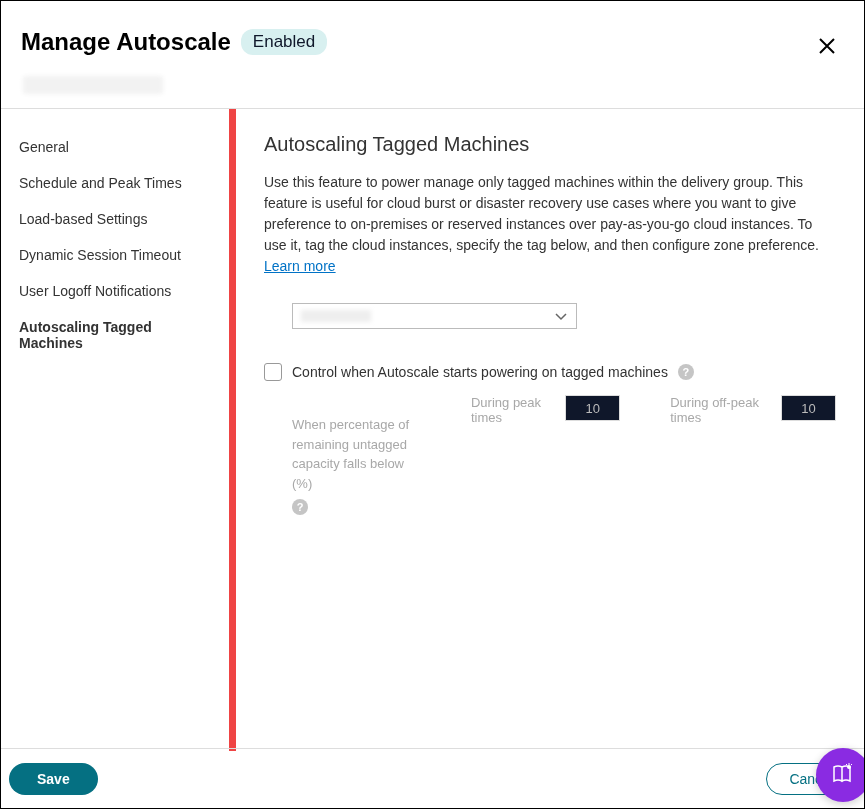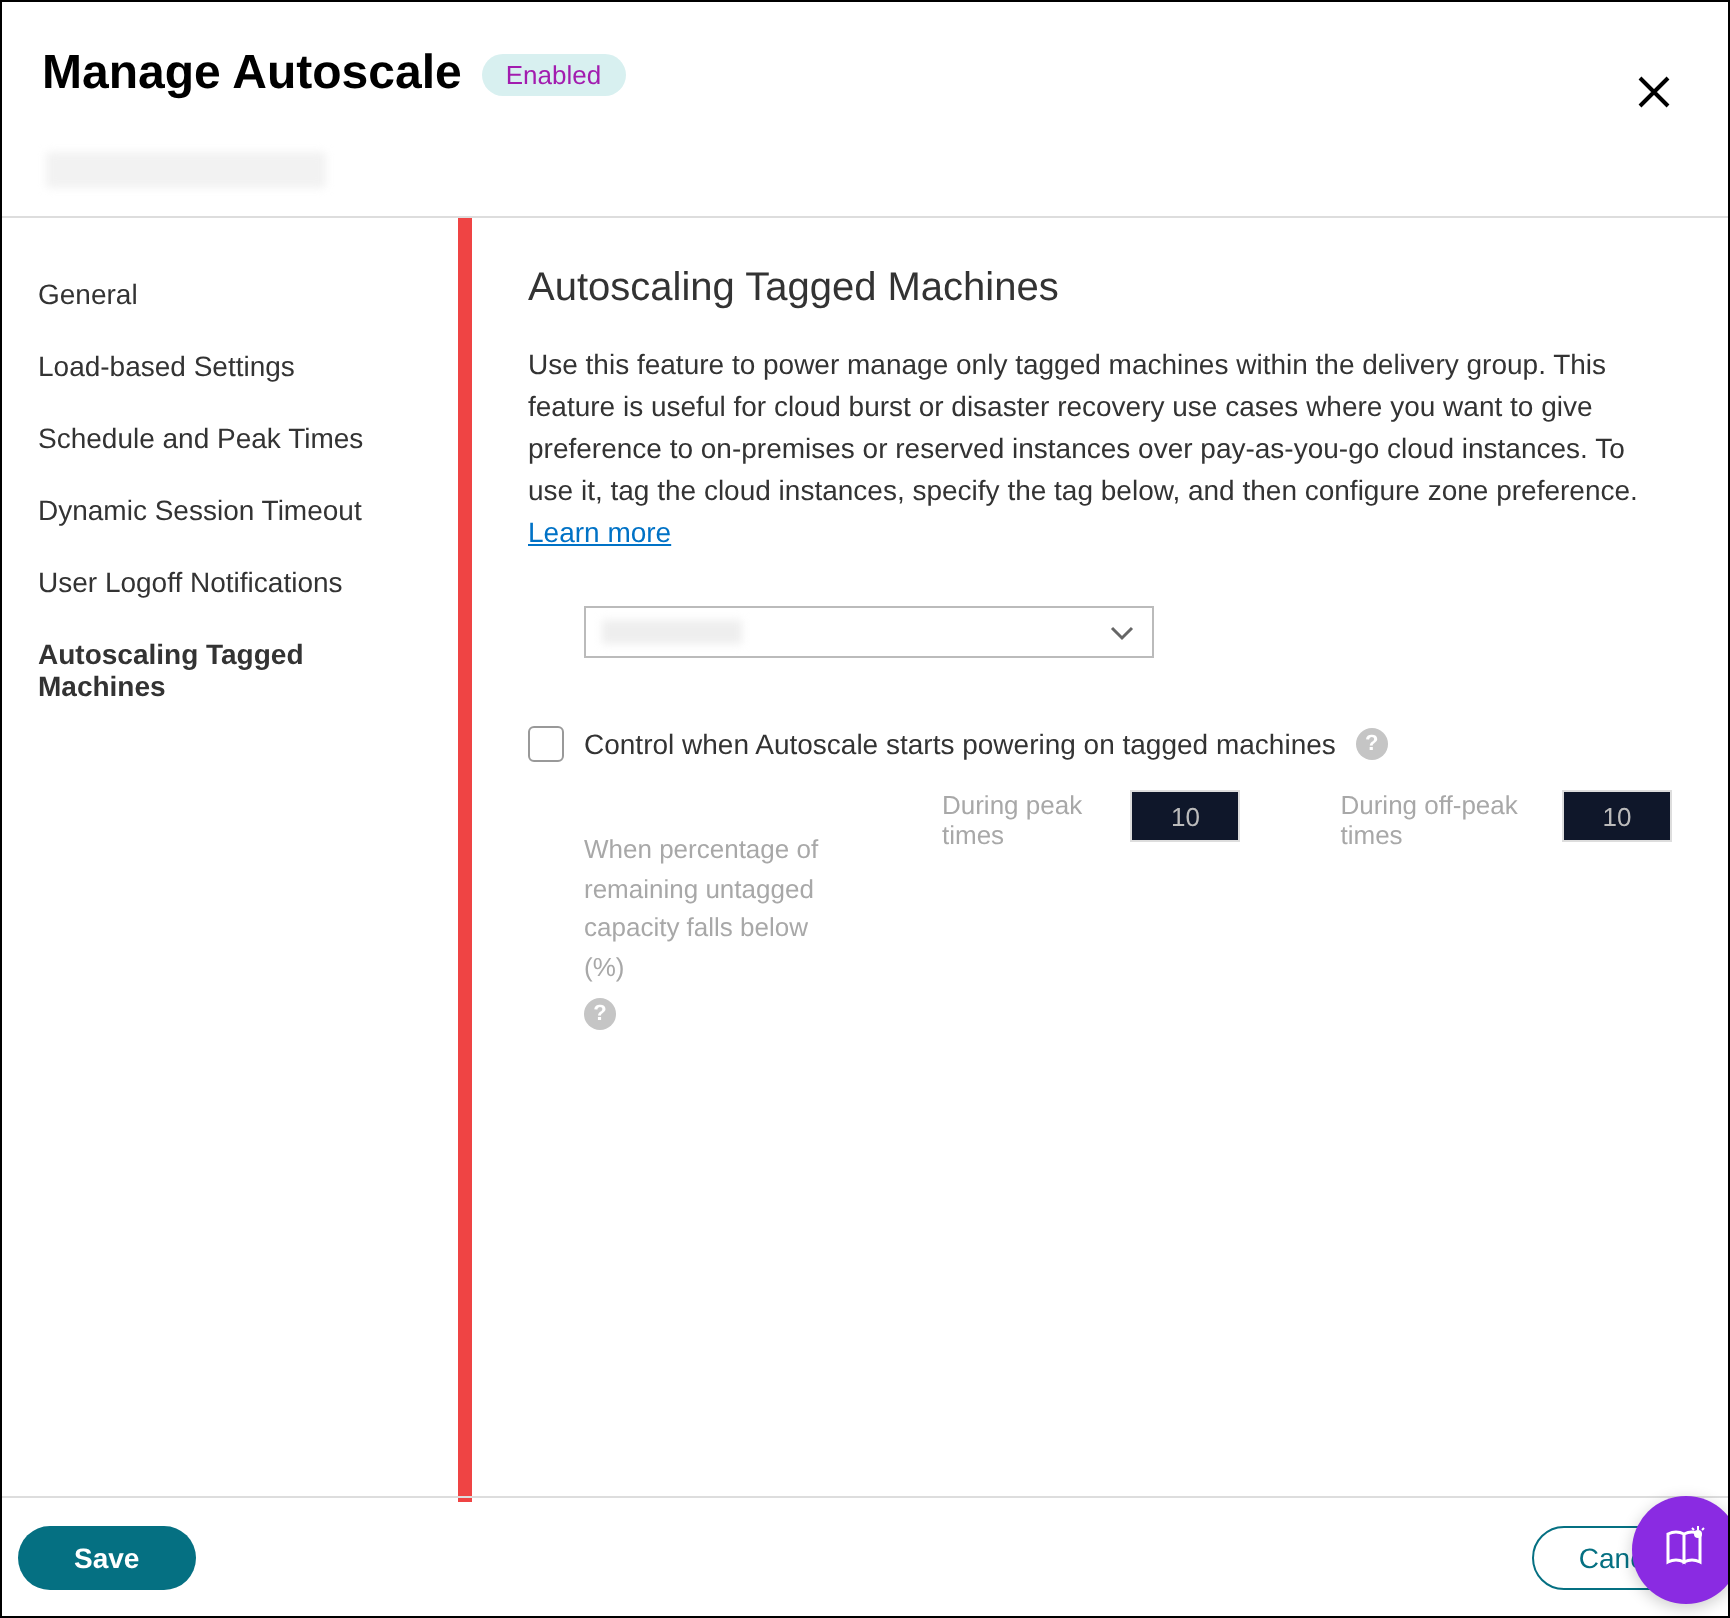--- a/index.html
+++ b/index.html
@@ -10,39 +10,39 @@
       background: #fff;
       width: 865px;
       height: 809px;
       border: 1px solid #000;
       position: relative;
       overflow: hidden;
     }
     .header {
       padding: 22px 20px 10px 20px;
       display: flex;
-      align-items: flex-start;
+      align-items: center;
       justify-content: space-between;
     }
     .title-row {
       display: flex;
       align-items: center;
       gap: 10px;
     }
     .title {
       font-size: 24px;
       font-weight: 600;
       color: #000;
     }
     .badge {
       background: #d8f0f0;
-      color: #a21caf;
+      color: #0f172a;
       padding: 3px 12px;
       border-radius: 12px;
-      font-size: 13px;
+      font-size: 17px;
     }
     .close-icon {
       cursor: pointer;
       margin-top: 12px;
       margin-right: 6px;
     }
     .subtitle-blur {
       margin: 6px 0 14px 22px;
       width: 140px;
       height: 18px;
@@ -231,22 +231,22 @@
         <path d="M4 4 L18 18 M18 4 L4 18" stroke="#000" stroke-width="2" fill="none"></path>
       </svg>
   </span>
 </div>
 <div class="subtitle-blur"></div>
 <div class="divider"></div>
 
 <div class="body">
   <div class="sidebar">
     <div class="nav-item">General</div>
+    <div class="nav-item">Schedule and Peak Times</div>
     <div class="nav-item">Load-based Settings</div>
-    <div class="nav-item">Schedule and Peak Times</div>
     <div class="nav-item">Dynamic Session Timeout</div>
     <div class="nav-item">User Logoff Notifications</div>
     <div class="nav-item active">Autoscaling Tagged Machines</div>
   </div>
 
   <div class="content">
     <div class="content-title">Autoscaling Tagged Machines</div>
     <p class="desc">
       <span>Use this feature to power manage only tagged machines within the delivery group. This feature is useful for cloud burst or disaster recovery use cases where you want to give preference to on-premises or reserved instances over pay-as-you-go cloud instances. To use it, tag the cloud instances, specify the tag below, and then configure zone preference. </span><span class="link">Learn more</span>
     </p>

